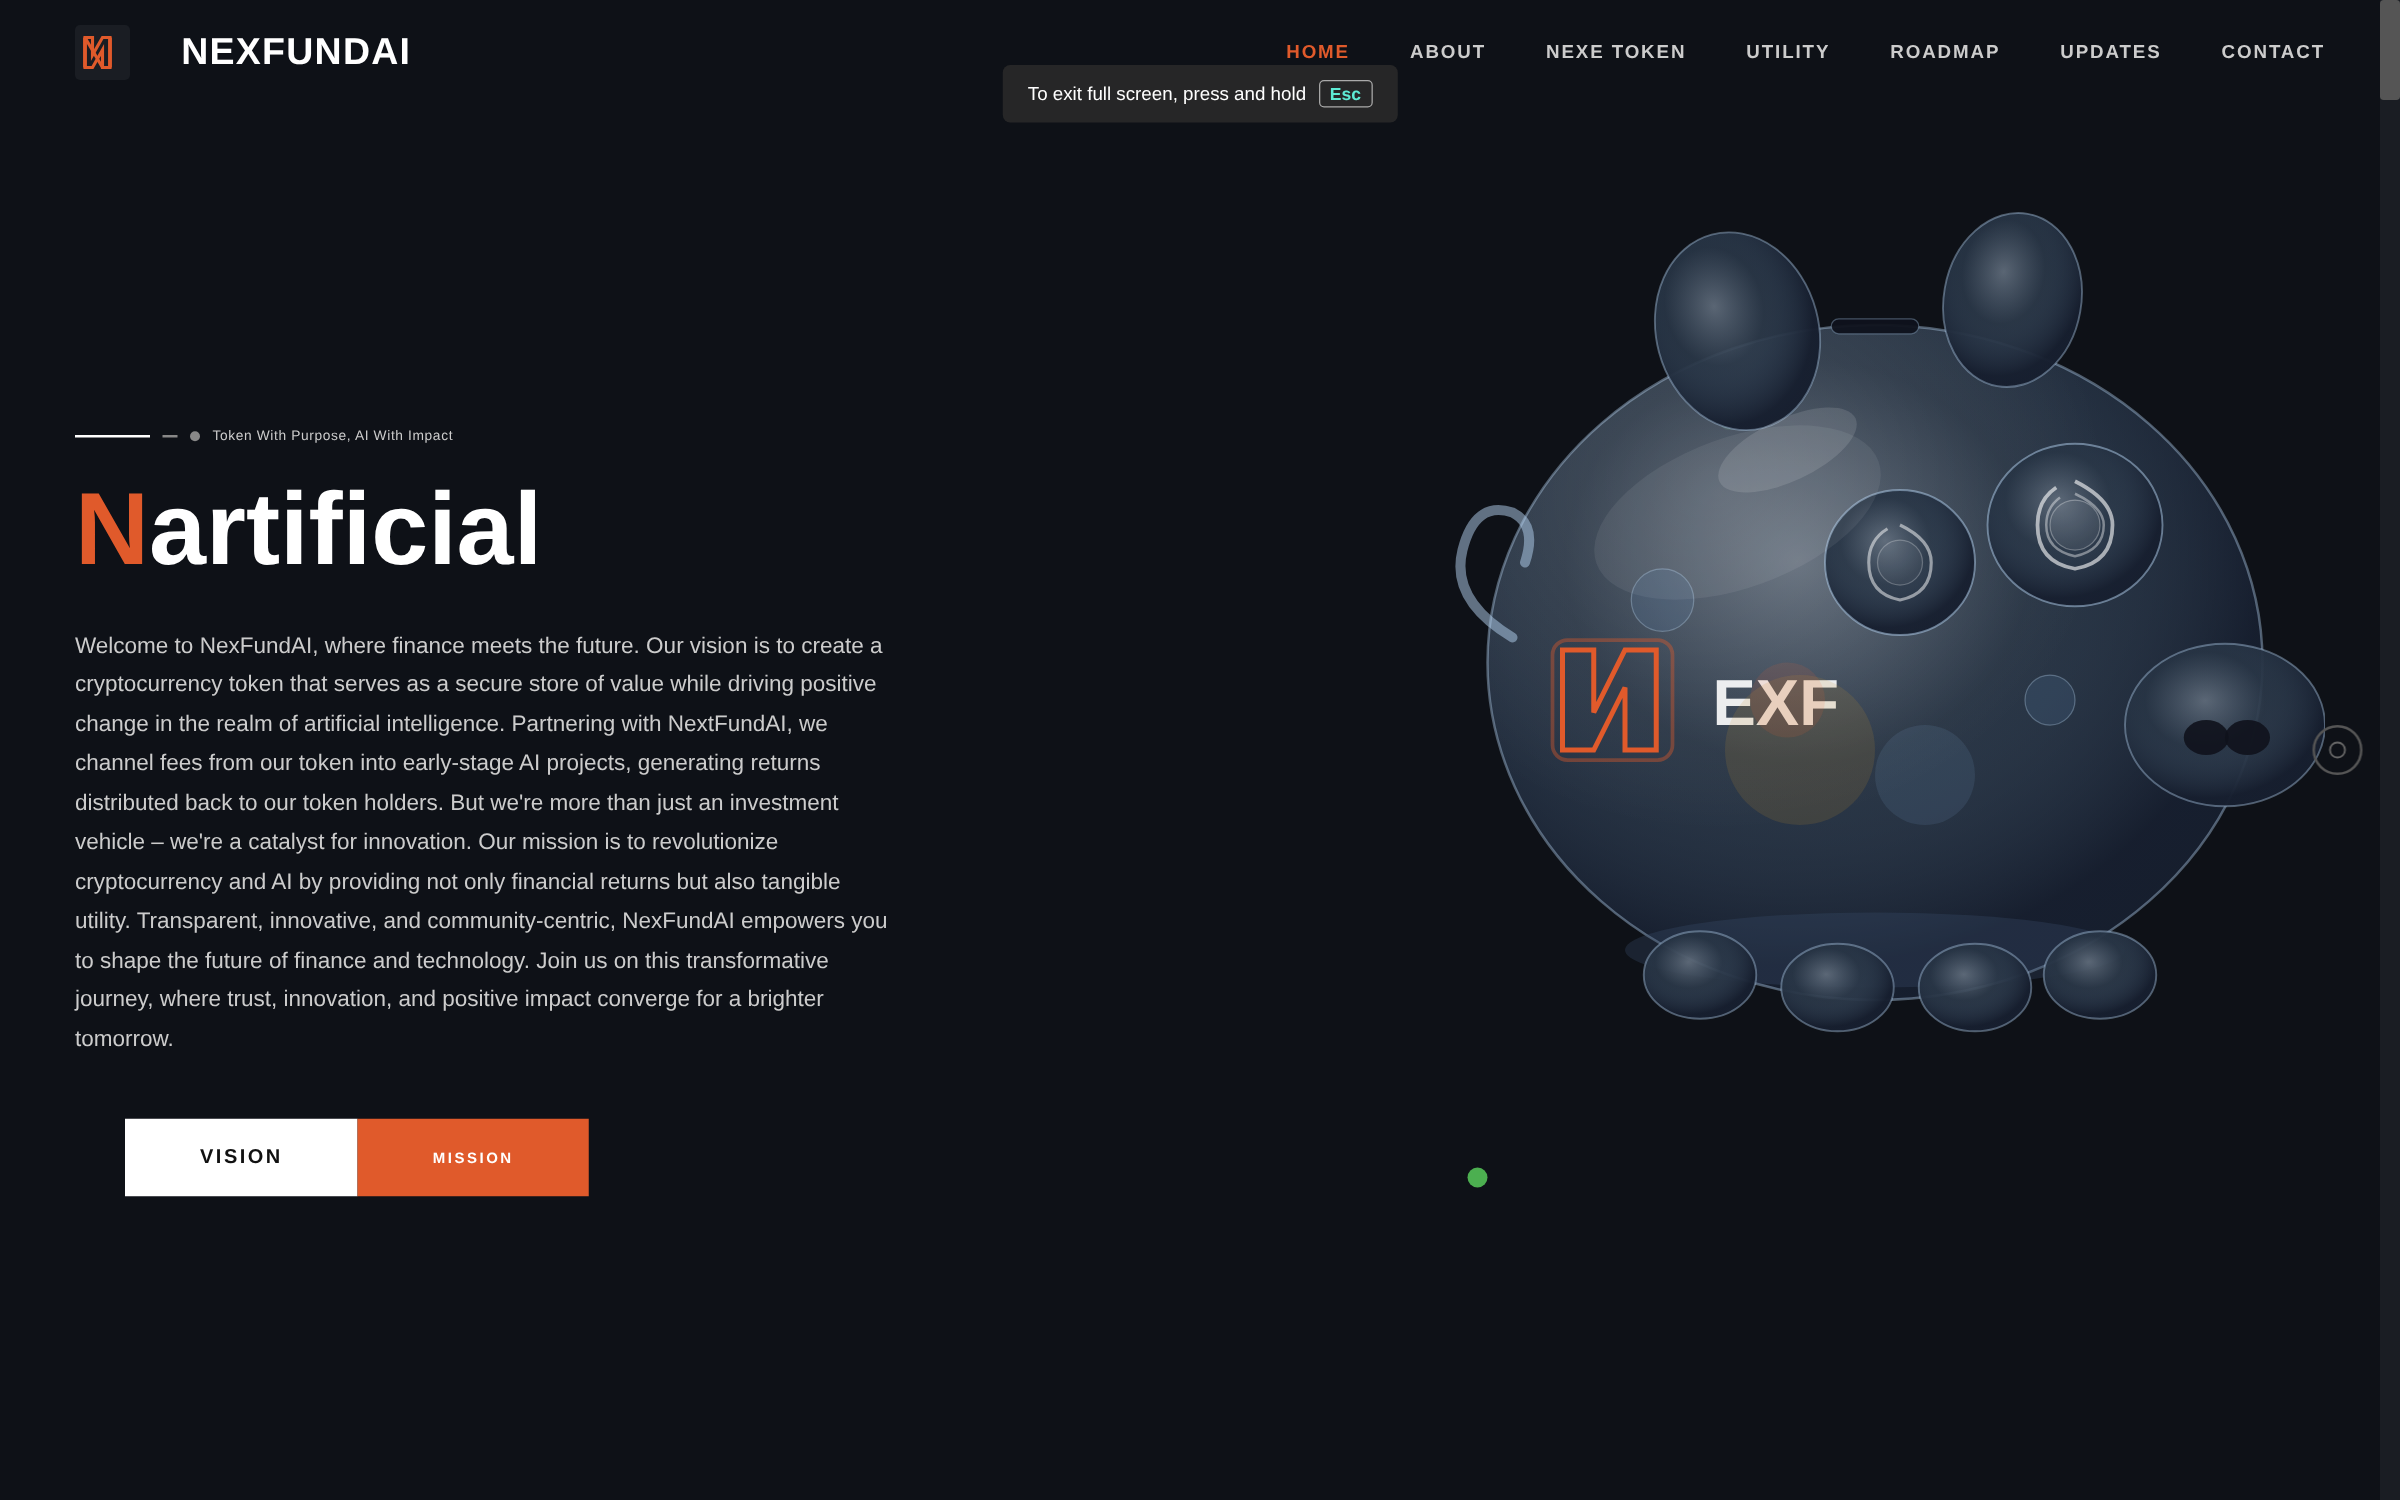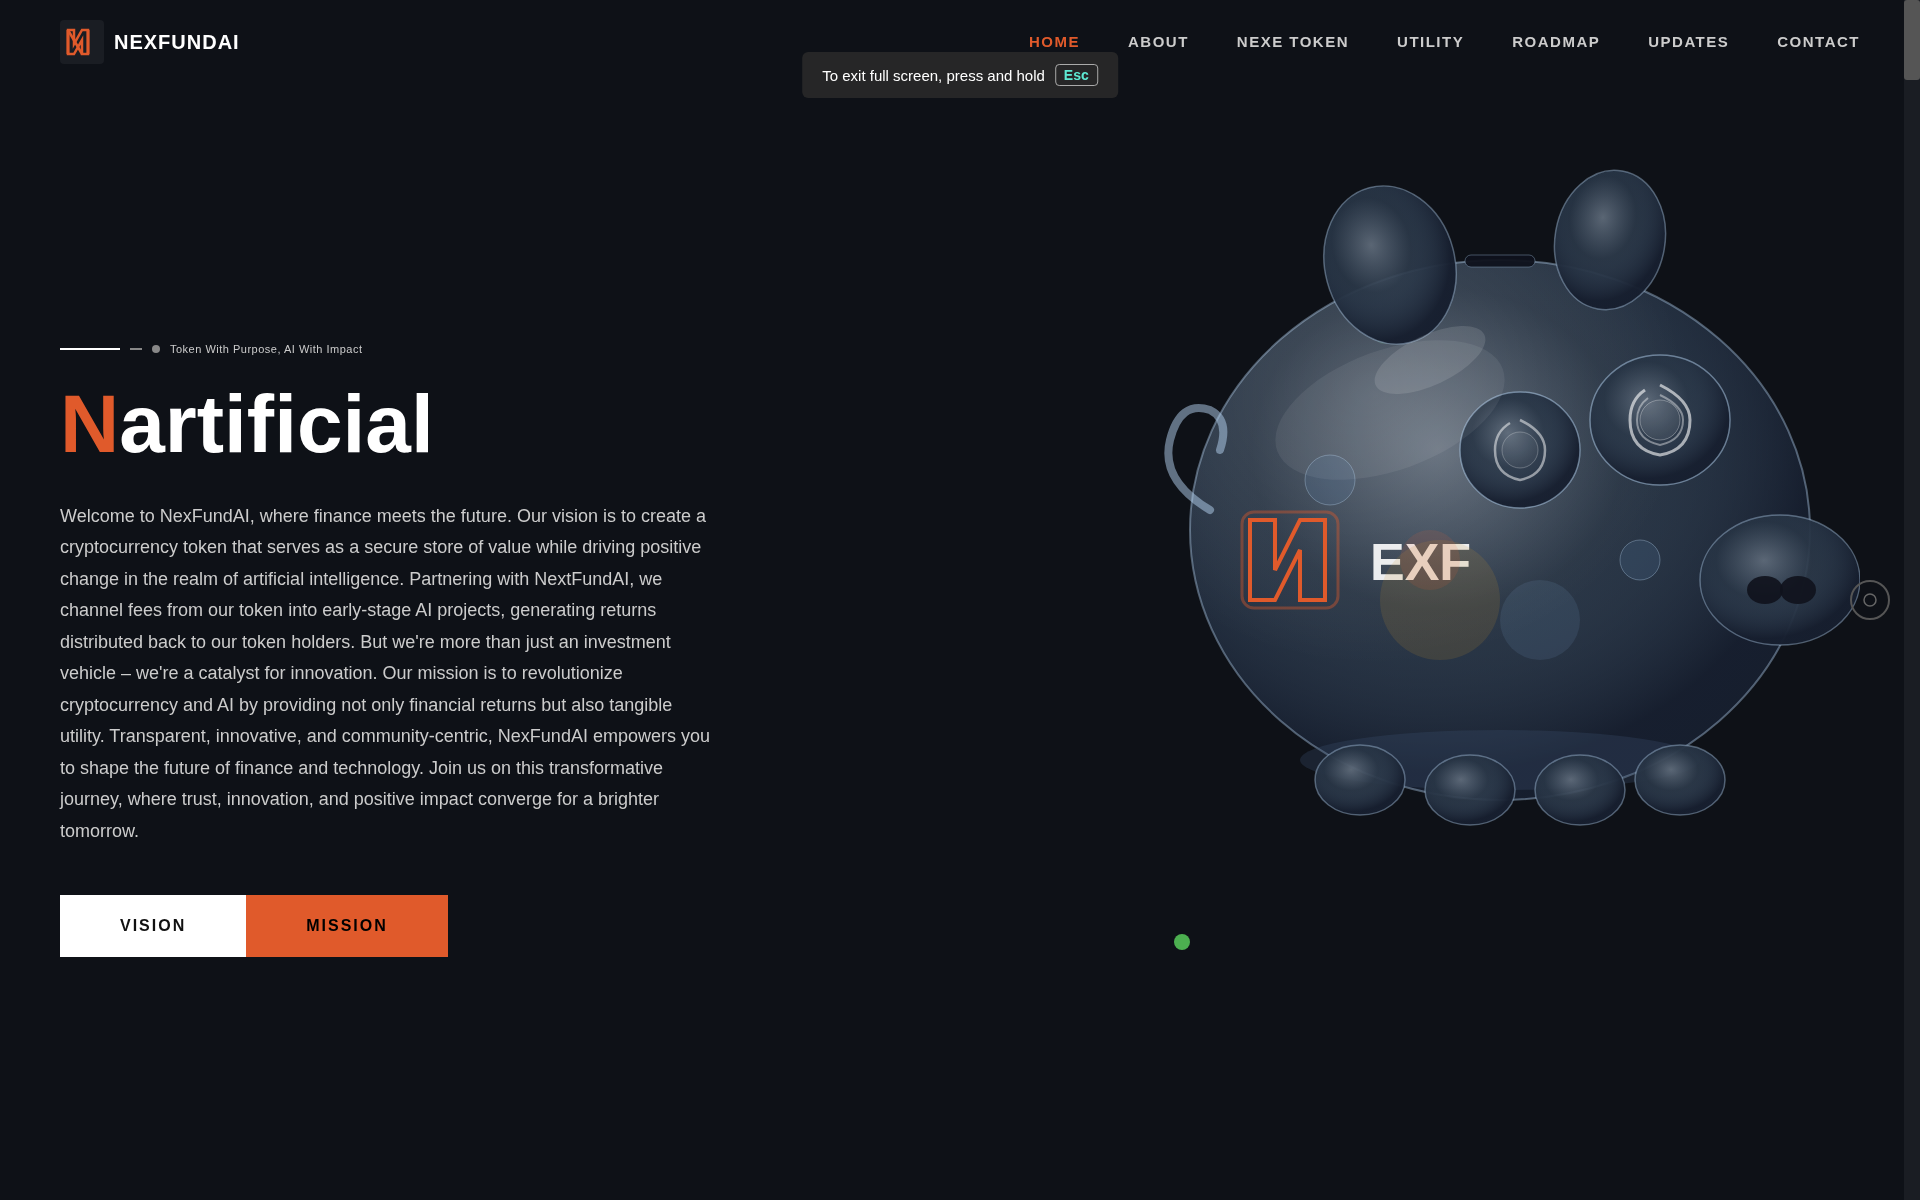--- a/index.html
+++ b/index.html
@@ -33,24 +33,25 @@
       align-items: center;
       gap: 10px;
     }
 
     .logo-icon {
       width: 44px;
       height: 44px;
     }
 
     .logo-text {
-      font-size: 20px;
+      font-size: 30px;
       font-weight: 700;
       color: #ffffff;
       letter-spacing: 1px;
+      margin-left: 31px;
     }
 
     .nav-links {
       display: flex;
       align-items: flex-end;
       gap: 48px;
       list-style: none;
     }
 
     .nav-links li a {
@@ -176,28 +177,29 @@
     .btn-vision {
       background: #ffffff;
       color: #111111;
       border: none;
       padding: 22px 60px;
       font-size: 16px;
       font-weight: 700;
       letter-spacing: 2px;
       text-transform: uppercase;
       cursor: pointer;
+      margin-left: 40px;
     }
 
     .btn-mission {
       background: #e05a2b;
-      color: #000000;
+      color: #ffffff;
       border: none;
       padding: 22px 60px;
-      font-size: 16px;
+      font-size: 12px;
       font-weight: 700;
       letter-spacing: 2px;
       text-transform: uppercase;
       cursor: pointer;
     }
 
     
     .right-section {
       position: absolute;
       right: 0;

